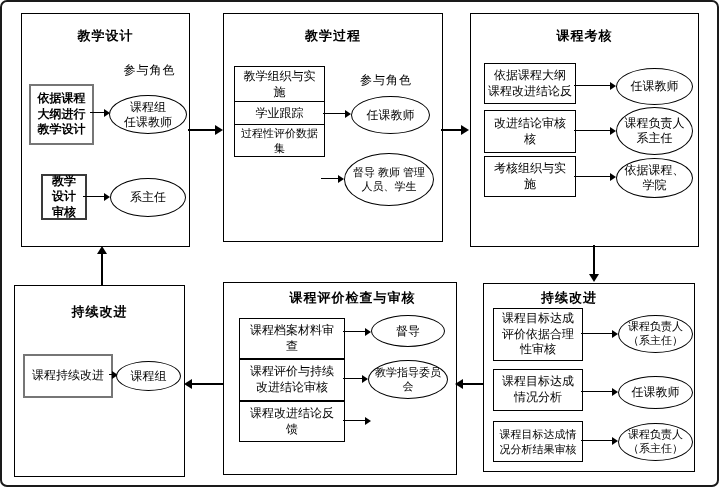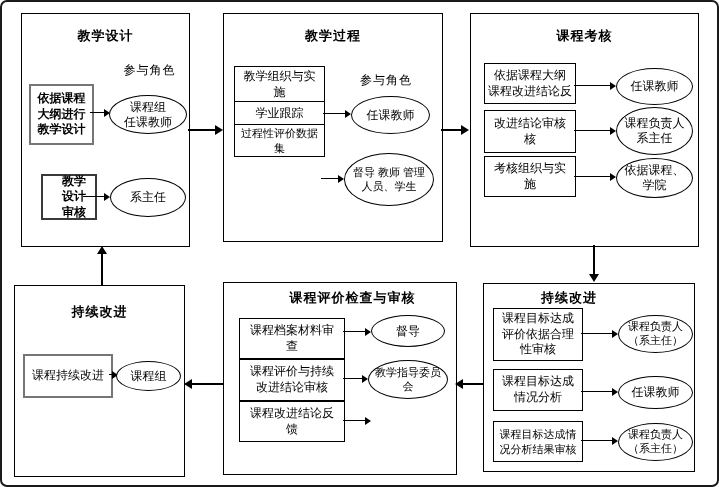--- a/index.html
+++ b/index.html
@@ -5,21 +5,21 @@
   html,body{margin:0;padding:0;background:#fff;}
   body{font-family:"Liberation Sans","DejaVu Sans",sans-serif;color:#000;}
   .canvas{position:relative;width:715px;height:483px;margin:0;border:2px solid #1a1a1a;border-radius:7px;background:#fff;overflow:hidden;}
   .sec{position:absolute;border:1px solid #000;background:#fff;}
   .sec-title{position:absolute;left:0;right:0;text-align:center;font-weight:bold;font-size:13px;letter-spacing:1px;white-space:pre-line;}
   .sec-title.left{text-align:center;}
   .role-label{position:absolute;font-size:12px;text-align:center;letter-spacing:1px;}
   .step{position:absolute;border:1px solid #000;background:#fff;display:flex;align-items:center;justify-content:center;
         text-align:center;font-size:12px;line-height:1.3;white-space:pre-line;}
   .step.gray{border:2px solid #767676;font-weight:bold;}
-  .step.dark{border:2px solid #3a3a3a;font-weight:bold;padding-left:10px;}
+  .step.dark{border:2px solid #3a3a3a;font-weight:bold;}
   .oval{position:absolute;border:1px solid #000;border-radius:50%;background:#fff;display:flex;align-items:center;justify-content:center;
         text-align:center;font-size:12px;line-height:1.25;white-space:pre-line;}
   .small{font-size:11px;}
   
   .harrow{position:absolute;height:1px;background:#000;}
   .harrow.r::after{content:"";position:absolute;right:-6px;top:-3px;width:0;height:0;
         border-left:6px solid #000;border-top:4px solid transparent;border-bottom:4px solid transparent;}
   
   .chline{position:absolute;height:2px;background:#000;}
   .chline.r::after{content:"";position:absolute;right:-8px;top:-4px;width:0;height:0;

